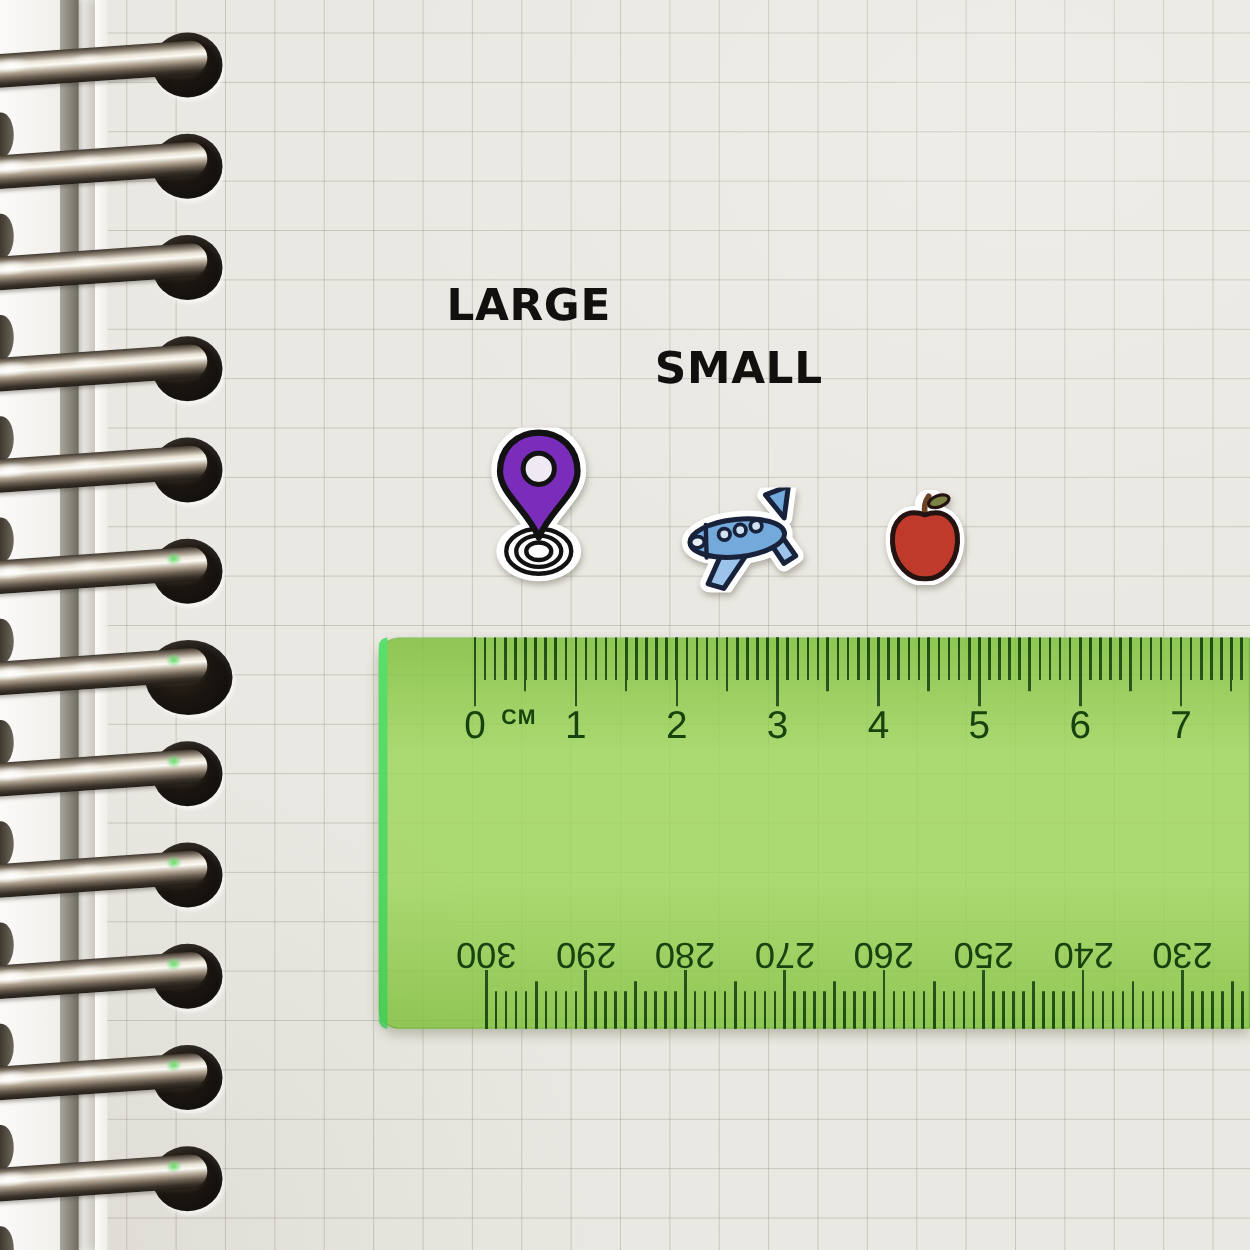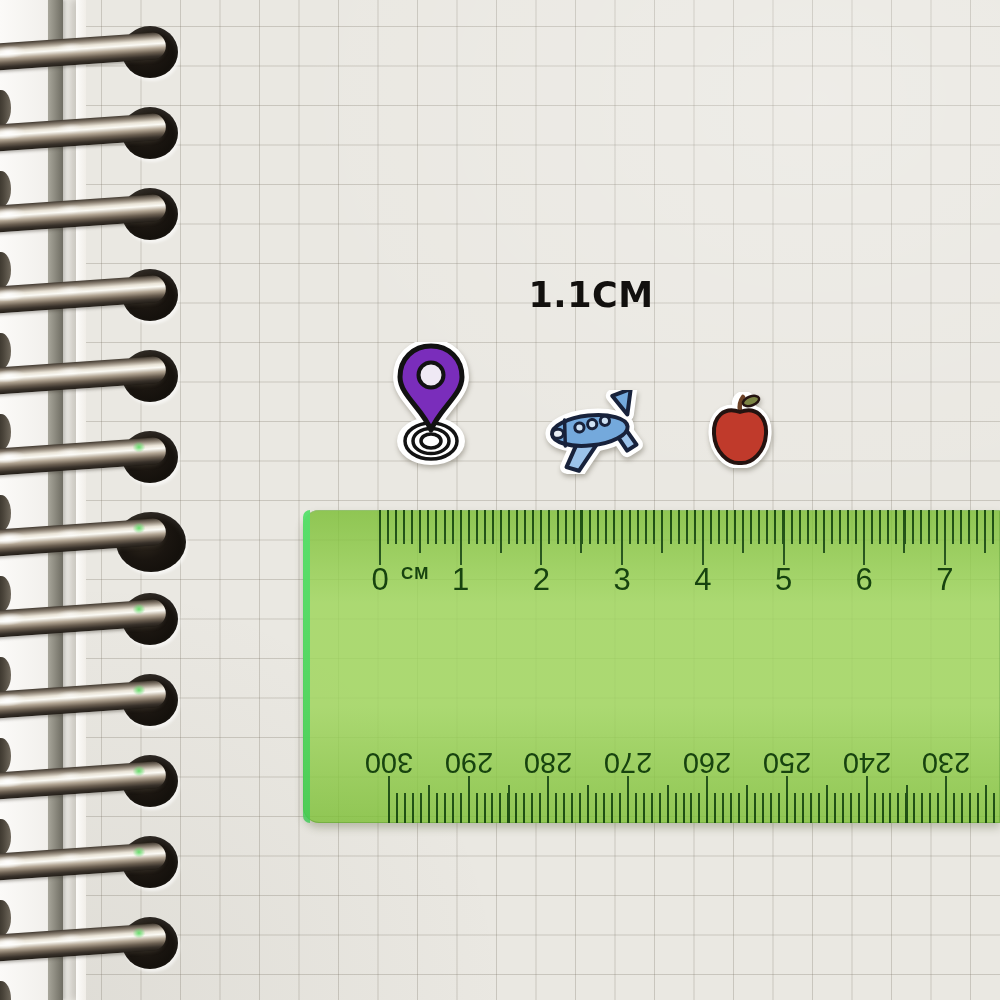--- a/index.html
+++ b/index.html
@@ -173,23 +173,24 @@
       </div>
       <div class="stub" style="top: 900px;"></div>
       <div class="hole" style="top: 917px;"></div>
       <div class="ring" style="top: 929px;">
         <span class="glint-green"></span>
       </div>
       <div class="stub" style="top: 981px;"></div>
     </div>
 
   <div class="size-label label-large">
+    <div>LARGE</div>
   </div>
   <div class="size-label label-small">
-    <div>1.1CM</div>
+    <div>SMALL</div>
   </div>
   <div class="size-label label-mini">
   </div>
 
   <svg class="sticker sticker-pin" width="94" height="124" viewBox="0 0 94 124">
     <path d="M47 4 C29 4 16 17 16 35 C16 53 38 66 47 88 C56 66 78 53 78 35 C78 17 65 4 47 4 Z" fill="#ffffff" stroke="#ffffff" stroke-width="14" stroke-linejoin="round"></path>
     <ellipse cx="47" cy="99" rx="34" ry="24" fill="#ffffff"></ellipse>
     <ellipse cx="47" cy="99" rx="26" ry="18" fill="none" stroke="#121212" stroke-width="3.5"></ellipse>
     <ellipse cx="47" cy="99" rx="18" ry="12.5" fill="none" stroke="#121212" stroke-width="3.5"></ellipse>
     <ellipse cx="47" cy="99" rx="10" ry="7" fill="none" stroke="#121212" stroke-width="3.5"></ellipse>

